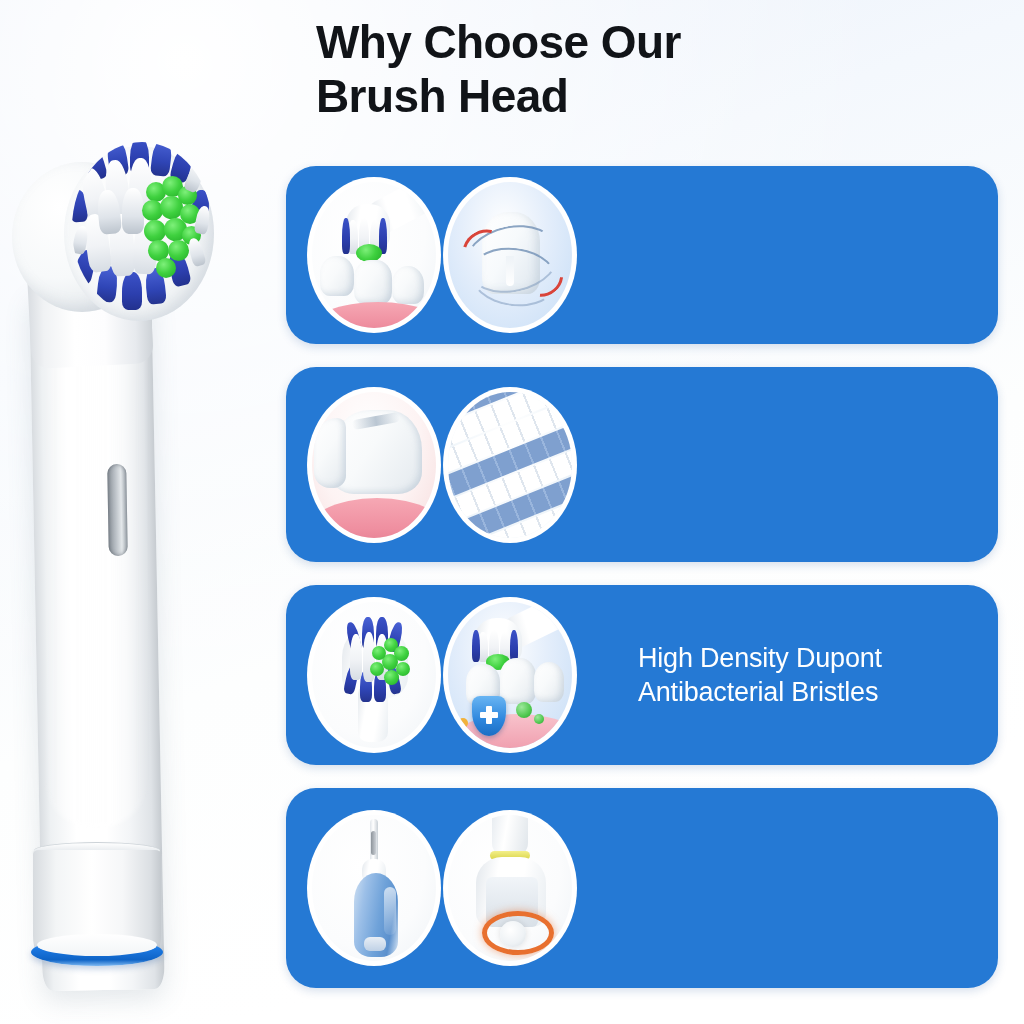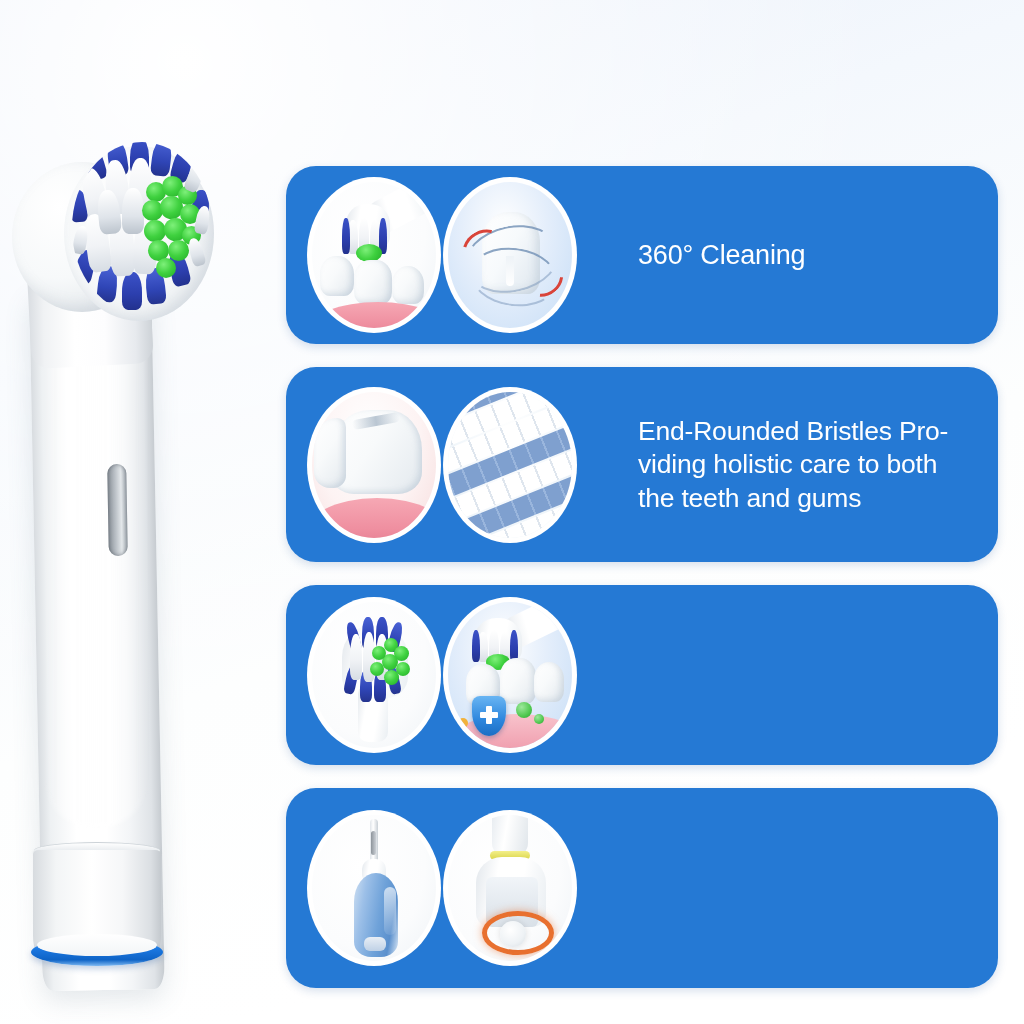--- a/index.html
+++ b/index.html
@@ -290,20 +290,22 @@
     position: absolute; width: 26px; height: 26px; border-radius: 50%;
     background: radial-gradient(circle at 40% 35%, #ffffff 0%, #eef2f5 60%, #d6dde3 100%);
     box-shadow: 0 0 6px rgba(0,0,0,0.12);
   }
 </style>
 </head>
 <body>
 
 <div id="page">
 
+  <div id="title">Why Choose Our
+Brush Head</div>
 
   <div id="brush">
     <div class="shaft"></div>
     <div class="shaft-taper"></div>
     <div class="neck"></div>
     <div class="head-dome"></div>
     <div class="head-disc"></div>
 
     <div class="bristle-field">
 
@@ -379,21 +381,20 @@
         <div class="oval-inner bg-blue">
           <div class="tooth" style="left:34px; top:30px; width:58px; height:82px;"></div>
           <div class="arc" style="left:16px; top:44px; width:92px; height:62px; transform:rotate(-12deg);"></div>
           <div class="arc" style="left:22px; top:66px; width:84px; height:54px; transform:rotate(8deg);"></div>
           <div class="arc arc-red" style="left:14px; top:48px; width:40px; height:36px; transform:rotate(-30deg); border-width:3px;"></div>
           <div class="arc arc-red" style="left:74px; top:76px; width:36px; height:32px; transform:rotate(140deg); border-width:3px;"></div>
         </div>
       </div>
 
     </div>
-    <div class="card-text">360° Cleaning</div>
   </div>
 
   <div class="card" id="card-1">
     <div class="thumbs">
 
       <div class="oval">
         <div class="oval-inner bg-pink">
           <div class="molar" style="left:18px; top:18px; width:92px; height:84px; border-radius:40px 34px 24px 24px / 44px 40px 22px 22px;"></div>
           <div class="molar" style="left:2px;  top:26px; width:32px; height:70px; border-radius:26px 10px 14px 18px;"></div>
           <div style="position:absolute; left:40px; top:24px; width:48px; height:10px; background:linear-gradient(90deg,rgba(200,210,220,0),rgba(170,185,200,0.8),rgba(200,210,220,0)); border-radius:6px; transform:rotate(-10deg);"></div>
@@ -410,23 +411,20 @@
             <div style="position:absolute; left:0; top:72px;  width:170px; height:22px; background:repeating-linear-gradient(90deg,#7fa0cf 0px,#7fa0cf 15px,#9ab6dd 15px,#9ab6dd 17px); border-radius:11px;"></div>
             <div style="position:absolute; left:0; top:96px;  width:170px; height:22px; background:repeating-linear-gradient(90deg,#ffffff 0px,#ffffff 15px,#dfe6ee 15px,#dfe6ee 17px); border-radius:11px;"></div>
             <div style="position:absolute; left:0; top:120px; width:170px; height:22px; background:repeating-linear-gradient(90deg,#7fa0cf 0px,#7fa0cf 15px,#9ab6dd 15px,#9ab6dd 17px); border-radius:11px;"></div>
             <div style="position:absolute; left:0; top:144px; width:170px; height:22px; background:repeating-linear-gradient(90deg,#ffffff 0px,#ffffff 15px,#dfe6ee 15px,#dfe6ee 17px); border-radius:11px;"></div>
             <div style="position:absolute; left:0; top:168px; width:170px; height:22px; background:repeating-linear-gradient(90deg,#ffffff 0px,#ffffff 15px,#dfe6ee 15px,#dfe6ee 17px); border-radius:11px;"></div>
           </div>
         </div>
       </div>
 
     </div>
-    <div class="card-text">End-Rounded Bristles Pro-
-viding holistic care to both
-the teeth and gums</div>
   </div>
 
   <div class="card" id="card-2">
     <div class="thumbs">
 
       <div class="oval">
         <div class="oval-inner bg-white">
           <div class="handle-white" style="left:30px; top:22px; width:66px; height:74px; border-radius:34px 34px 22px 22px;"></div>
           <div class="handle-white" style="left:46px; top:82px; width:30px; height:58px; border-radius:10px;"></div>
           <div class="bristle br-blue" style="left:36px; top:20px; width:11px; height:30px; transform:rotate(-14deg);"></div>
@@ -465,20 +463,22 @@
           <div class="molar" style="left:86px; top:60px; width:30px; height:40px;"></div>
           <div class="gum" style="left:-6px; bottom:-18px; width:150px; height:52px; background:linear-gradient(180deg,#f8c3cc 0%,#f1a3b2 60%,#e5899c 100%);"></div>
           <div class="shield" style="left:24px; top:94px;"></div>
           <div class="germ" style="left:68px; top:100px; width:16px; height:16px;"></div>
           <div class="germ" style="left:86px; top:112px; width:10px; height:10px;"></div>
           <div style="position:absolute; left:10px; top:116px; width:10px; height:10px; border-radius:50%; background:#f2b23c;"></div>
         </div>
       </div>
 
     </div>
+    <div class="card-text">High Density Dupont
+Antibacterial Bristles</div>
   </div>
 
   <div class="card" id="card-3">
     <div class="thumbs">
 
       <div class="oval">
         <div class="oval-inner bg-white">
           <div style="position:absolute; left:58px; top:4px; width:8px; height:44px; background:linear-gradient(90deg,#dfe4e9,#ffffff 40%,#c9d0d6); border-radius:4px;"></div>
           <div style="position:absolute; left:59px; top:16px; width:5px; height:24px; background:linear-gradient(90deg,#8d949b,#c9ced4); border-radius:3px;"></div>
           <div class="handle-white" style="left:50px; top:44px; width:24px; height:22px; border-radius:10px 10px 6px 6px;"></div>

